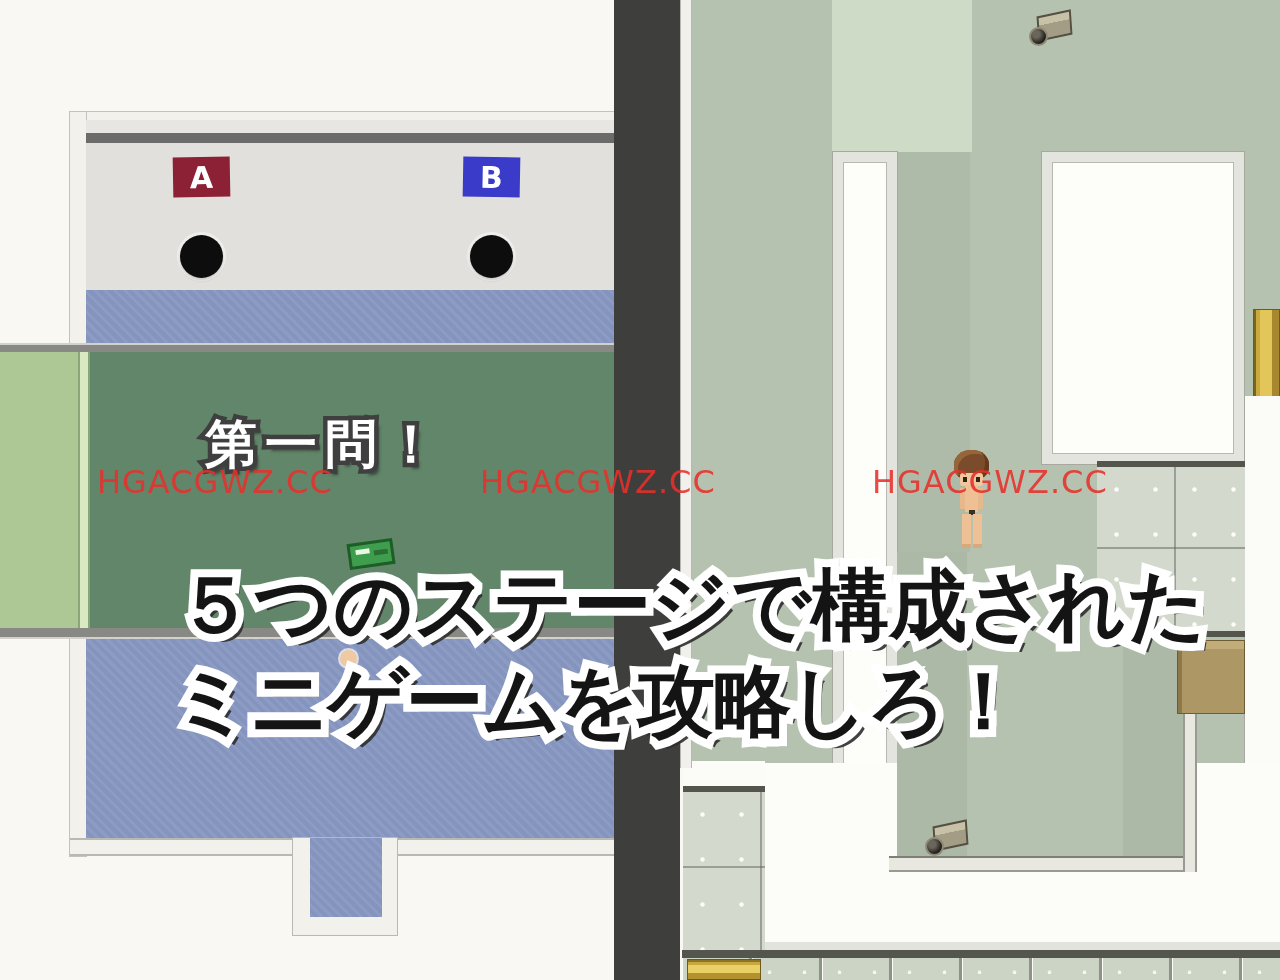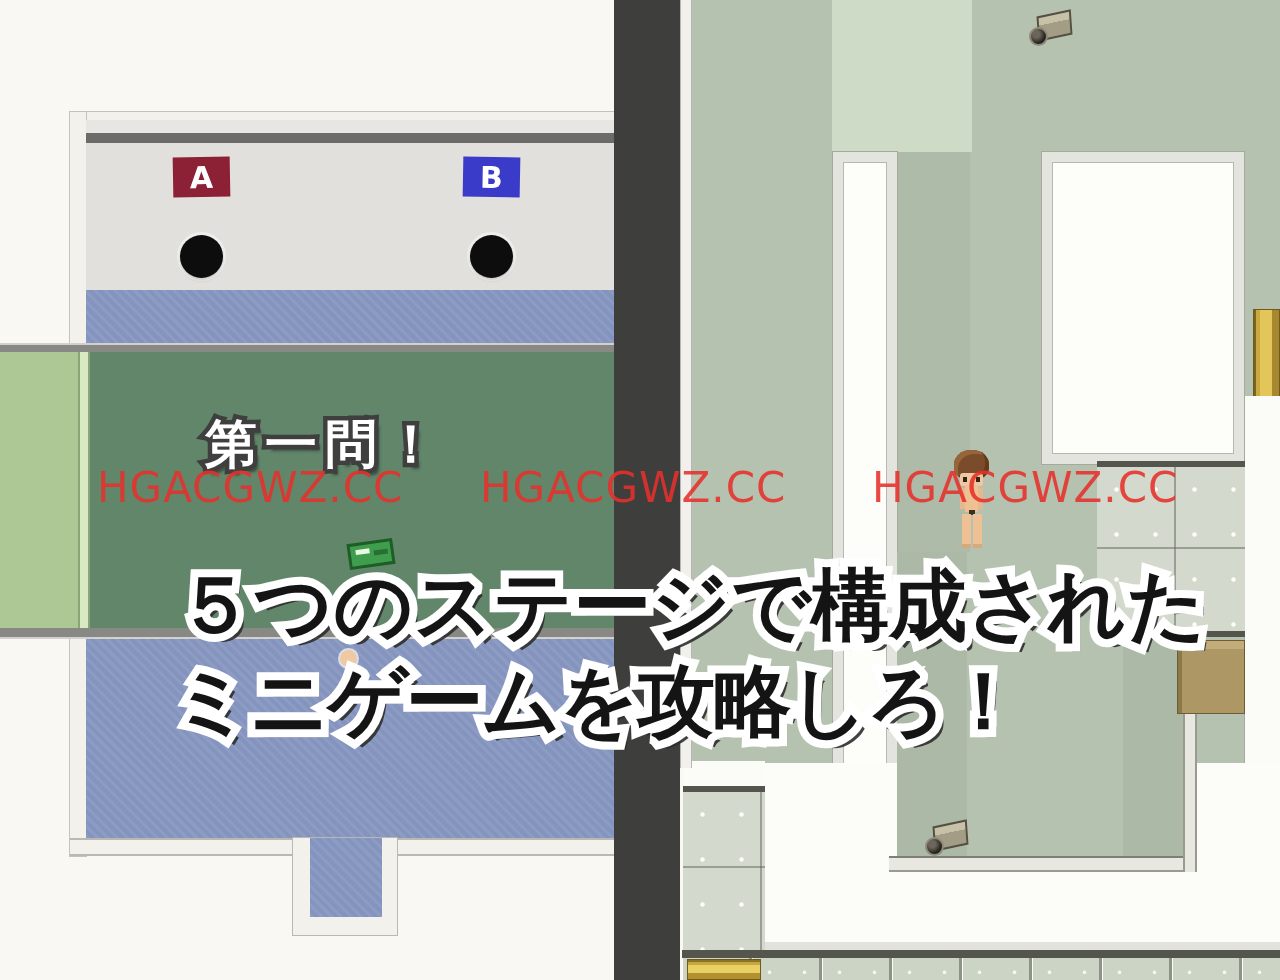--- a/index.html
+++ b/index.html
@@ -118,21 +118,21 @@
   .p-eye.l{left:3px;} .p-eye.r{right:3px;}
   .p-torso{position:absolute;left:12px;top:35px;width:13px;height:27px;background:#eec093;}
   .p-arm{position:absolute;top:38px;width:5px;height:21px;background:#e7b88b;}
   .p-arm.l{left:7px;} .p-arm.r{left:25px;}
   .p-pubic{position:absolute;left:16px;top:60px;width:6px;height:5px;background:#3c2f20;}
   .p-leg{position:absolute;top:64px;width:9px;height:34px;background:#eec093;
         box-shadow:inset 0 -4px 0 #d8a97c;}
   .p-leg.l{left:9px;} .p-leg.r{left:20px;}
 
   
-  .wm{position:absolute;top:463px;z-index:40;font-size:42px;letter-spacing:1px;
+  .wm{position:absolute;top:463px;z-index:40;font-size:32px;letter-spacing:1px;
         color:#e7302b;opacity:0.88;font-weight:400;white-space:nowrap;}
   .wm1{left:97px;} .wm2{left:480px;} .wm3{left:872px;}
   .caption{position:absolute;z-index:30;font-size:78px;font-weight:900;white-space:nowrap;}
   .caption .under{position:absolute;left:0;top:0;color:#fff;
         -webkit-text-stroke:16px #ffffff;
         text-shadow:8px 8px 0 rgba(45,45,45,0.9);}
   .caption .over{position:relative;color:#141414;}
   .cap1{left:176px;top:554px;letter-spacing:0px;}
   .cap2{left:172px;top:650px;letter-spacing:-2px;}
 </style>

